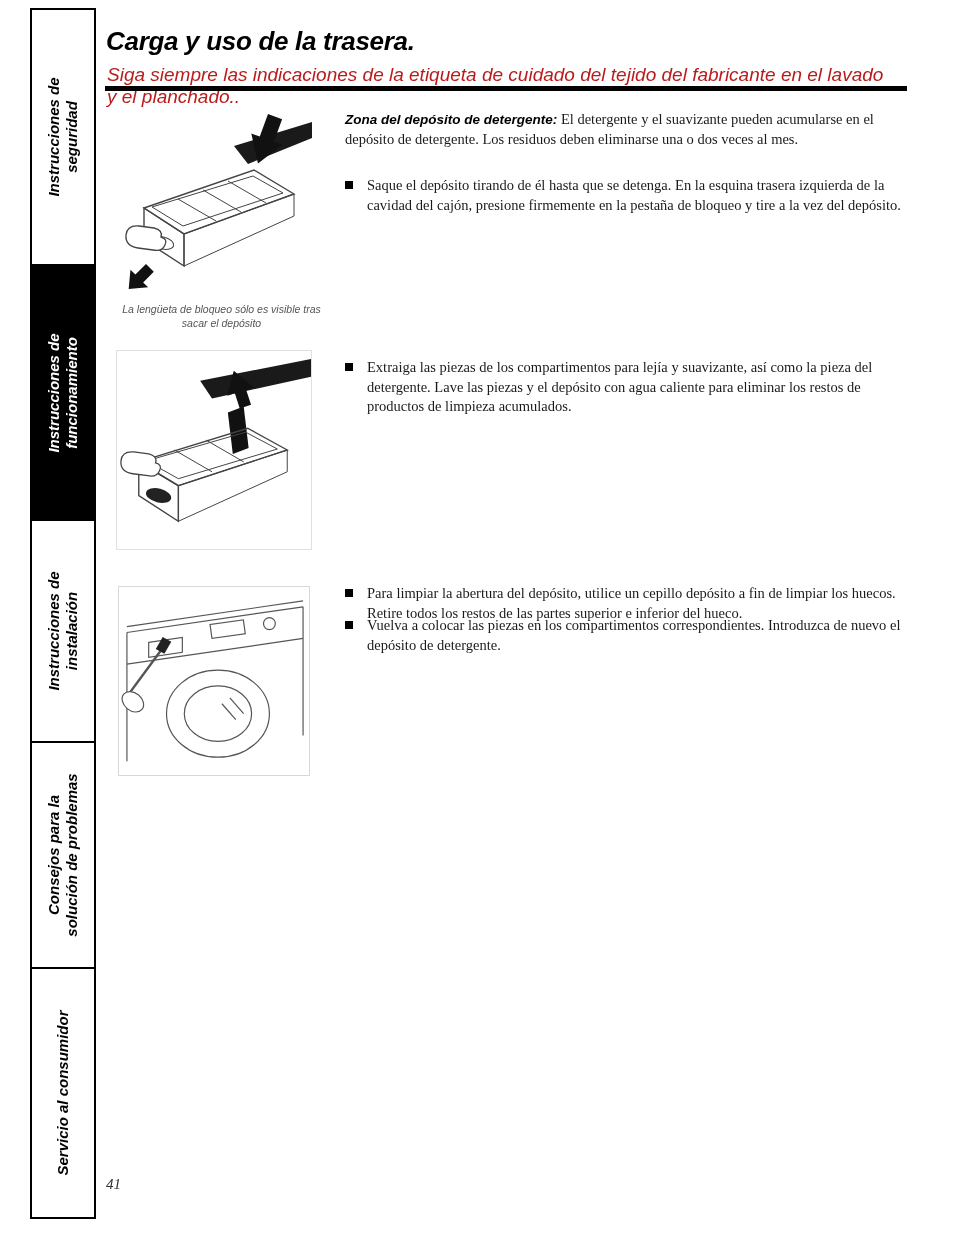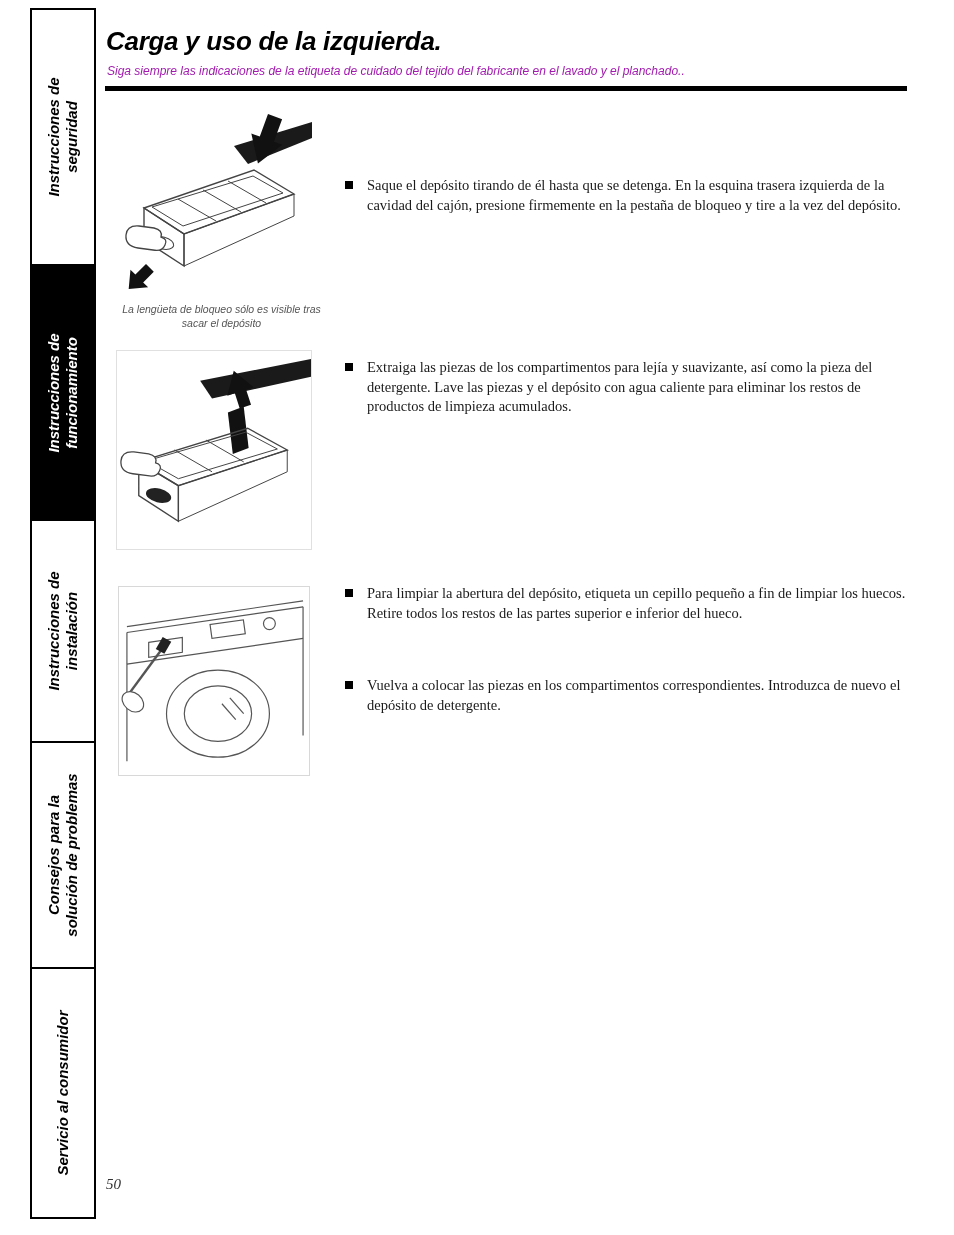--- a/index.html
+++ b/index.html
@@ -26,21 +26,21 @@
 
   
   .title {
     position:absolute; left:106px; top:26px;
     font-family:"Liberation Sans", sans-serif; font-weight:bold; font-style:italic;
     font-size:26px; color:#000; letter-spacing:-0.3px;
   }
   .subtitle {
     position:absolute; left:107px; top:64px; width:790px;
     font-family:"Liberation Sans", sans-serif; font-style:italic;
-    font-size:12px; color:#a21caf;
+    font-size:19px; color:#b91c1c;
   }
   .rule { position:absolute; left:105px; top:86px; width:802px; height:5px; background:#000; }
 
   
   .fig { position:absolute; background:#fff; }
   .fig svg { width:100%; height:100%; display:block; }
   .fig1 { left:116px; top:112px; width:196px; height:188px; }
   .fig2 { left:116px; top:350px; width:196px; height:200px; border:1px solid #e0e0e0; }
   .fig3 { left:118px; top:586px; width:192px; height:190px; border:1px solid #d8d8d8; }
   .caption {
@@ -50,21 +50,21 @@
   }
 
   
   .lead { position:absolute; left:345px; top:110px; width:560px;
           font-size:14.5px; line-height:1.35; }
   .lead-label { font-family:"Liberation Sans", sans-serif; font-weight:bold;
                 font-style:italic; font-size:13.5px; color:#000; }
   .bullet { position:absolute; left:345px; width:562px; display:flex; }
   .bullet .sq { width:8px; height:8px; background:#000; flex:none; margin-top:5px; }
   .bullet p { margin-left:14px; font-size:14.5px; line-height:1.35; }
-  .b1{top:176px} .b2{top:358px} .b3{top:584px} .b4{top:676px}
+  .b1{top:176px} .b2{top:358px} .b3{top:584px} .b4{top:616px}
 
   .pagenum {
     position:absolute; left:106px; top:1176px;
     font-family:"Liberation Serif", serif; font-style:italic;
     font-size:15px; color:#333;
   }
 </style>
 </head>
 <body>
 
@@ -81,21 +81,21 @@
       <span class="tab-label w150">Instrucciones de instalación</span>
     </div>
     <div class="tab t4">
       <span class="tab-label w170">Consejos para la solución de problemas</span>
     </div>
     <div class="tab t5">
       <span class="tab-label w230">Servicio al consumidor</span>
     </div>
   </nav>
 
-  <h1 class="title">Carga y uso de la izquierda.</h1>
+  <h1 class="title">Carga y uso de la trasera.</h1>
   <p class="subtitle">Siga siempre las indicaciones de la etiqueta de cuidado del tejido del fabricante en el lavado y el planchado..</p>
   <div class="rule"></div>
 
   <figure class="fig fig1">
     <svg viewBox="0 0 196 188">
       <polygon points="118,34 196,10 196,26 132,52" fill="#1a1a1a"></polygon>
       <g transform="translate(152,2) rotate(20)">
         <polygon points="0,0 15,0 15,24 24,24 7.5,50 -9,24 0,24" fill="#111"></polygon>
       </g>
       <g fill="none" stroke="#444" stroke-width="1.4">
@@ -157,33 +157,34 @@
         <path d="M112,112 L126,128"></path>
         <path d="M10,108 L44,62" stroke-width="2.5"></path>
       </g>
       <rect x="40" y="52" width="10" height="14" fill="#222" transform="rotate(30 45 59)"></rect>
       <g fill="#fff" stroke="#555" stroke-width="1.2">
         <ellipse cx="14" cy="116" rx="12" ry="9" transform="rotate(40 14 116)"></ellipse>
       </g>
     </svg>
   </figure>
 
+  <p class="lead"><span class="lead-label">Zona del depósito de detergente:</span><span> El detergente y el suavizante pueden acumularse en el depósito de detergente. Los residuos deben eliminarse una o dos veces al mes.</span></p>
 
   <div class="bullet b2">
     <span class="sq"></span>
     <p>Extraiga las piezas de los compartimentos para lejía y suavizante, así como la pieza del detergente. Lave las piezas y el depósito con agua caliente para eliminar los restos de productos de limpieza acumulados.</p>
   </div>
   <div class="bullet b1">
     <span class="sq"></span>
     <p>Saque el depósito tirando de él hasta que se detenga. En la esquina trasera izquierda de la cavidad del cajón, presione firmemente en la pestaña de bloqueo y tire a la vez del depósito.</p>
   </div>
   <div class="bullet b3">
     <span class="sq"></span>
-    <p>Para limpiar la abertura del depósito, etiqueta un cepillo pequeño a fin de limpiar los huecos. Retire todos los restos de las partes superior e inferior del hueco.</p>
+    <p>Para limpiar la abertura del depósito, utilice un cepillo depósito a fin de limpiar los huecos. Retire todos los restos de las partes superior e inferior del hueco.</p>
   </div>
   <div class="bullet b4">
     <span class="sq"></span>
     <p>Vuelva a colocar las piezas en los compartimentos correspondientes. Introduzca de nuevo el depósito de detergente.</p>
   </div>
 
-  <div class="pagenum">50</div>
+  <div class="pagenum">41</div>
 
 </div>
 
 </body></html>

